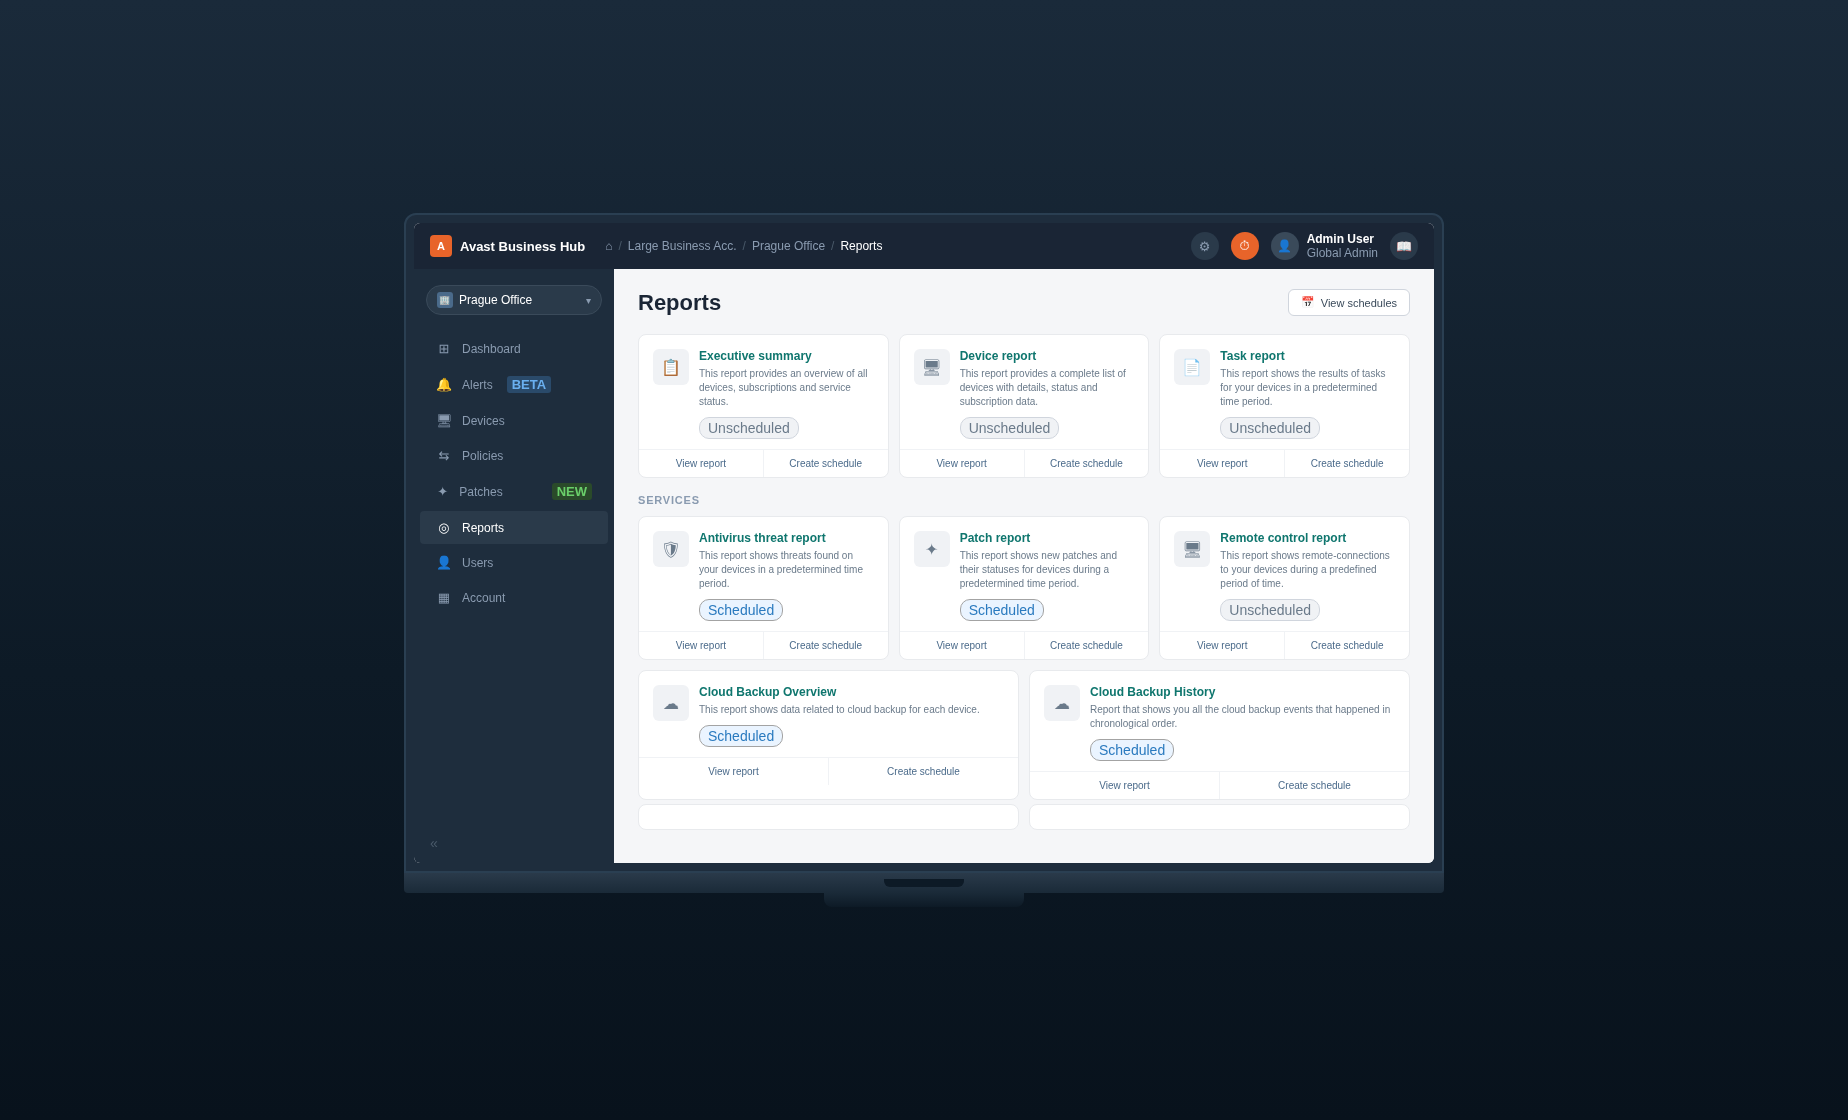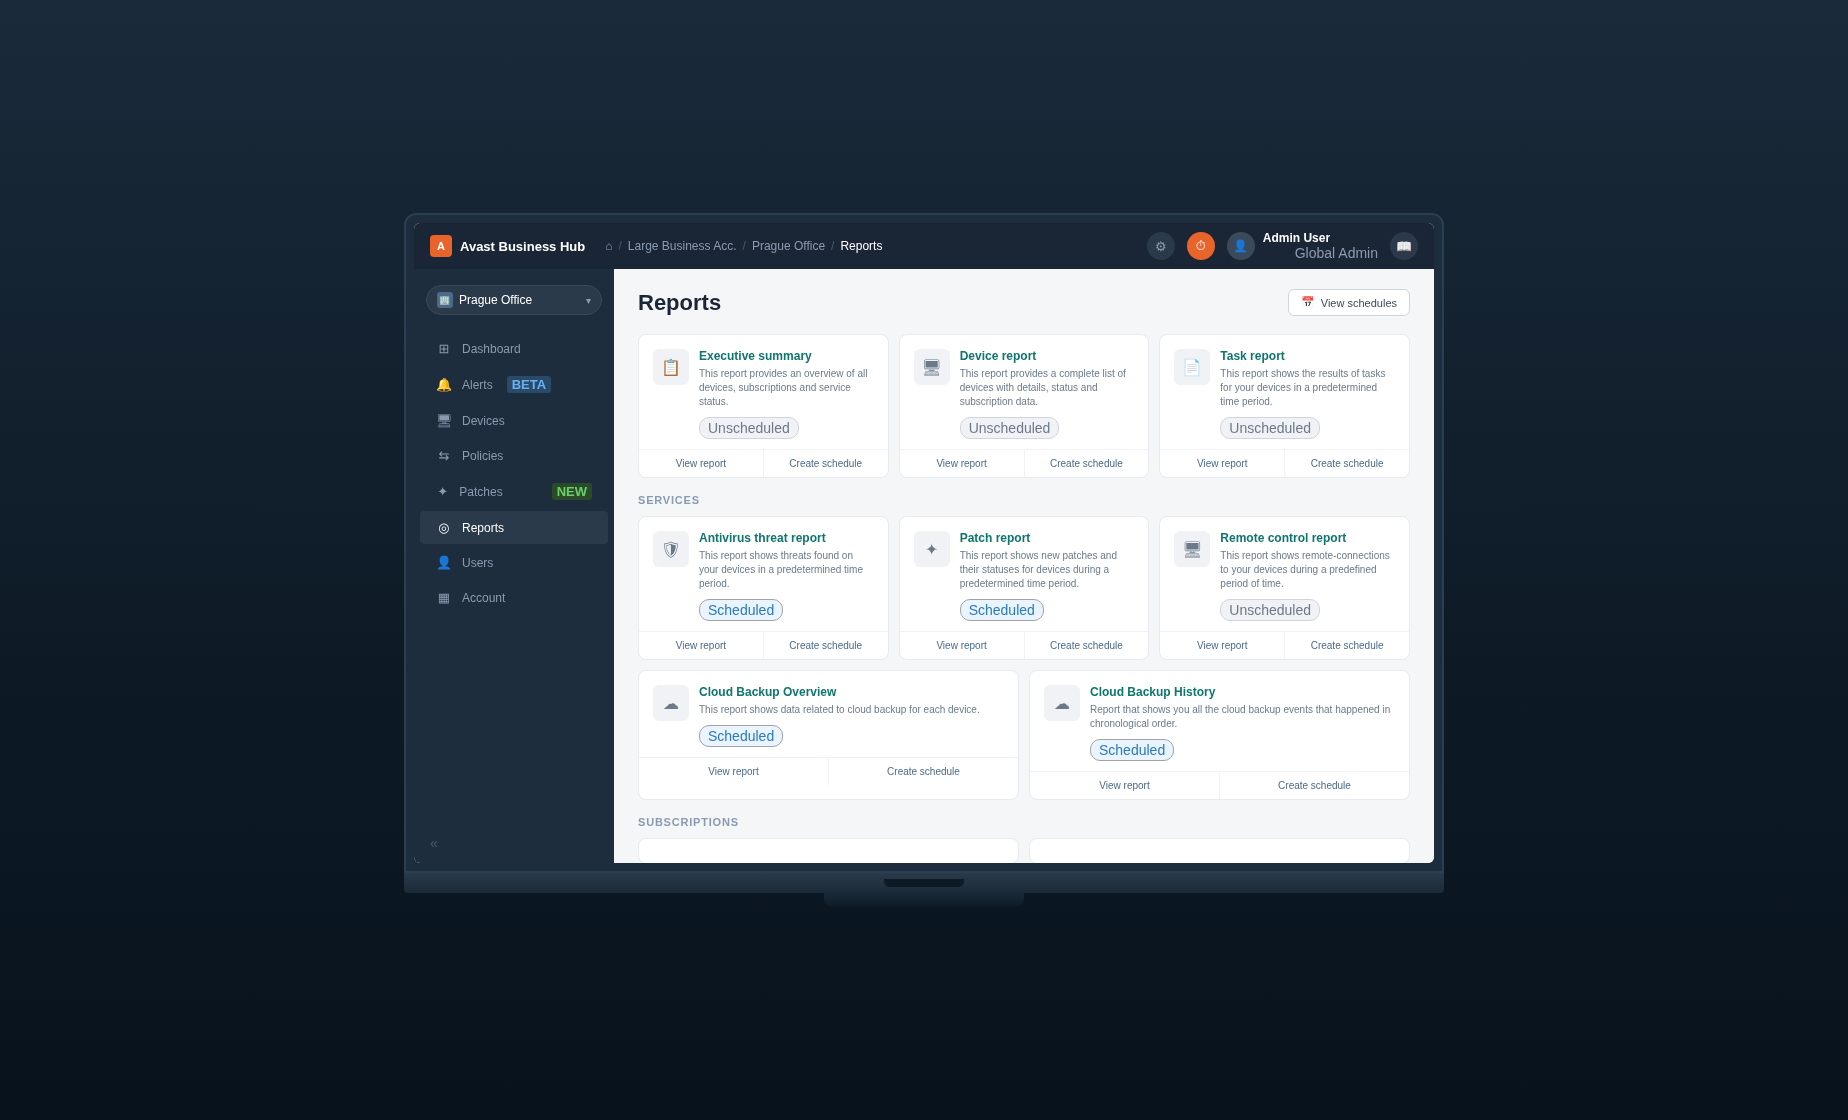--- a/index.html
+++ b/index.html
@@ -99,21 +99,21 @@
       border-radius: 50%;
       background: #3a4a5a;
       display: flex;
       align-items: center;
       justify-content: center;
       color: #8a9bb0;
       font-size: 12px;
     }
     .user-text { color: white; font-size: 11px; }
     .user-text .name { font-weight: 600; font-size: 12px; }
-    .user-text .role { color: #8a9bb0; font-size: 14px; margin-left: 32px; }
+    .user-text .role { color: #8a9bb0; font-size: 12px; }
 
     
     .main-layout {
       display: flex;
       flex: 1;
       overflow: hidden;
     }
     
     .sidebar {
       width: 200px;
@@ -538,21 +538,20 @@
                   <span class="status-badge status-scheduled">Scheduled</span>
                 </div>
               </div>
               <div class="card-actions">
                 <button class="card-action-btn">View report</button>
                 <button class="card-action-btn">Create schedule</button>
               </div>
             </div>
           </div>
 
-          <div class="section-label">SUBSCRIPTIONS</div>
           <div class="cards-grid-2">
 
             <div class="report-card">
               <div class="card-body">
                 
                 
               </div>
 
             </div>
 

